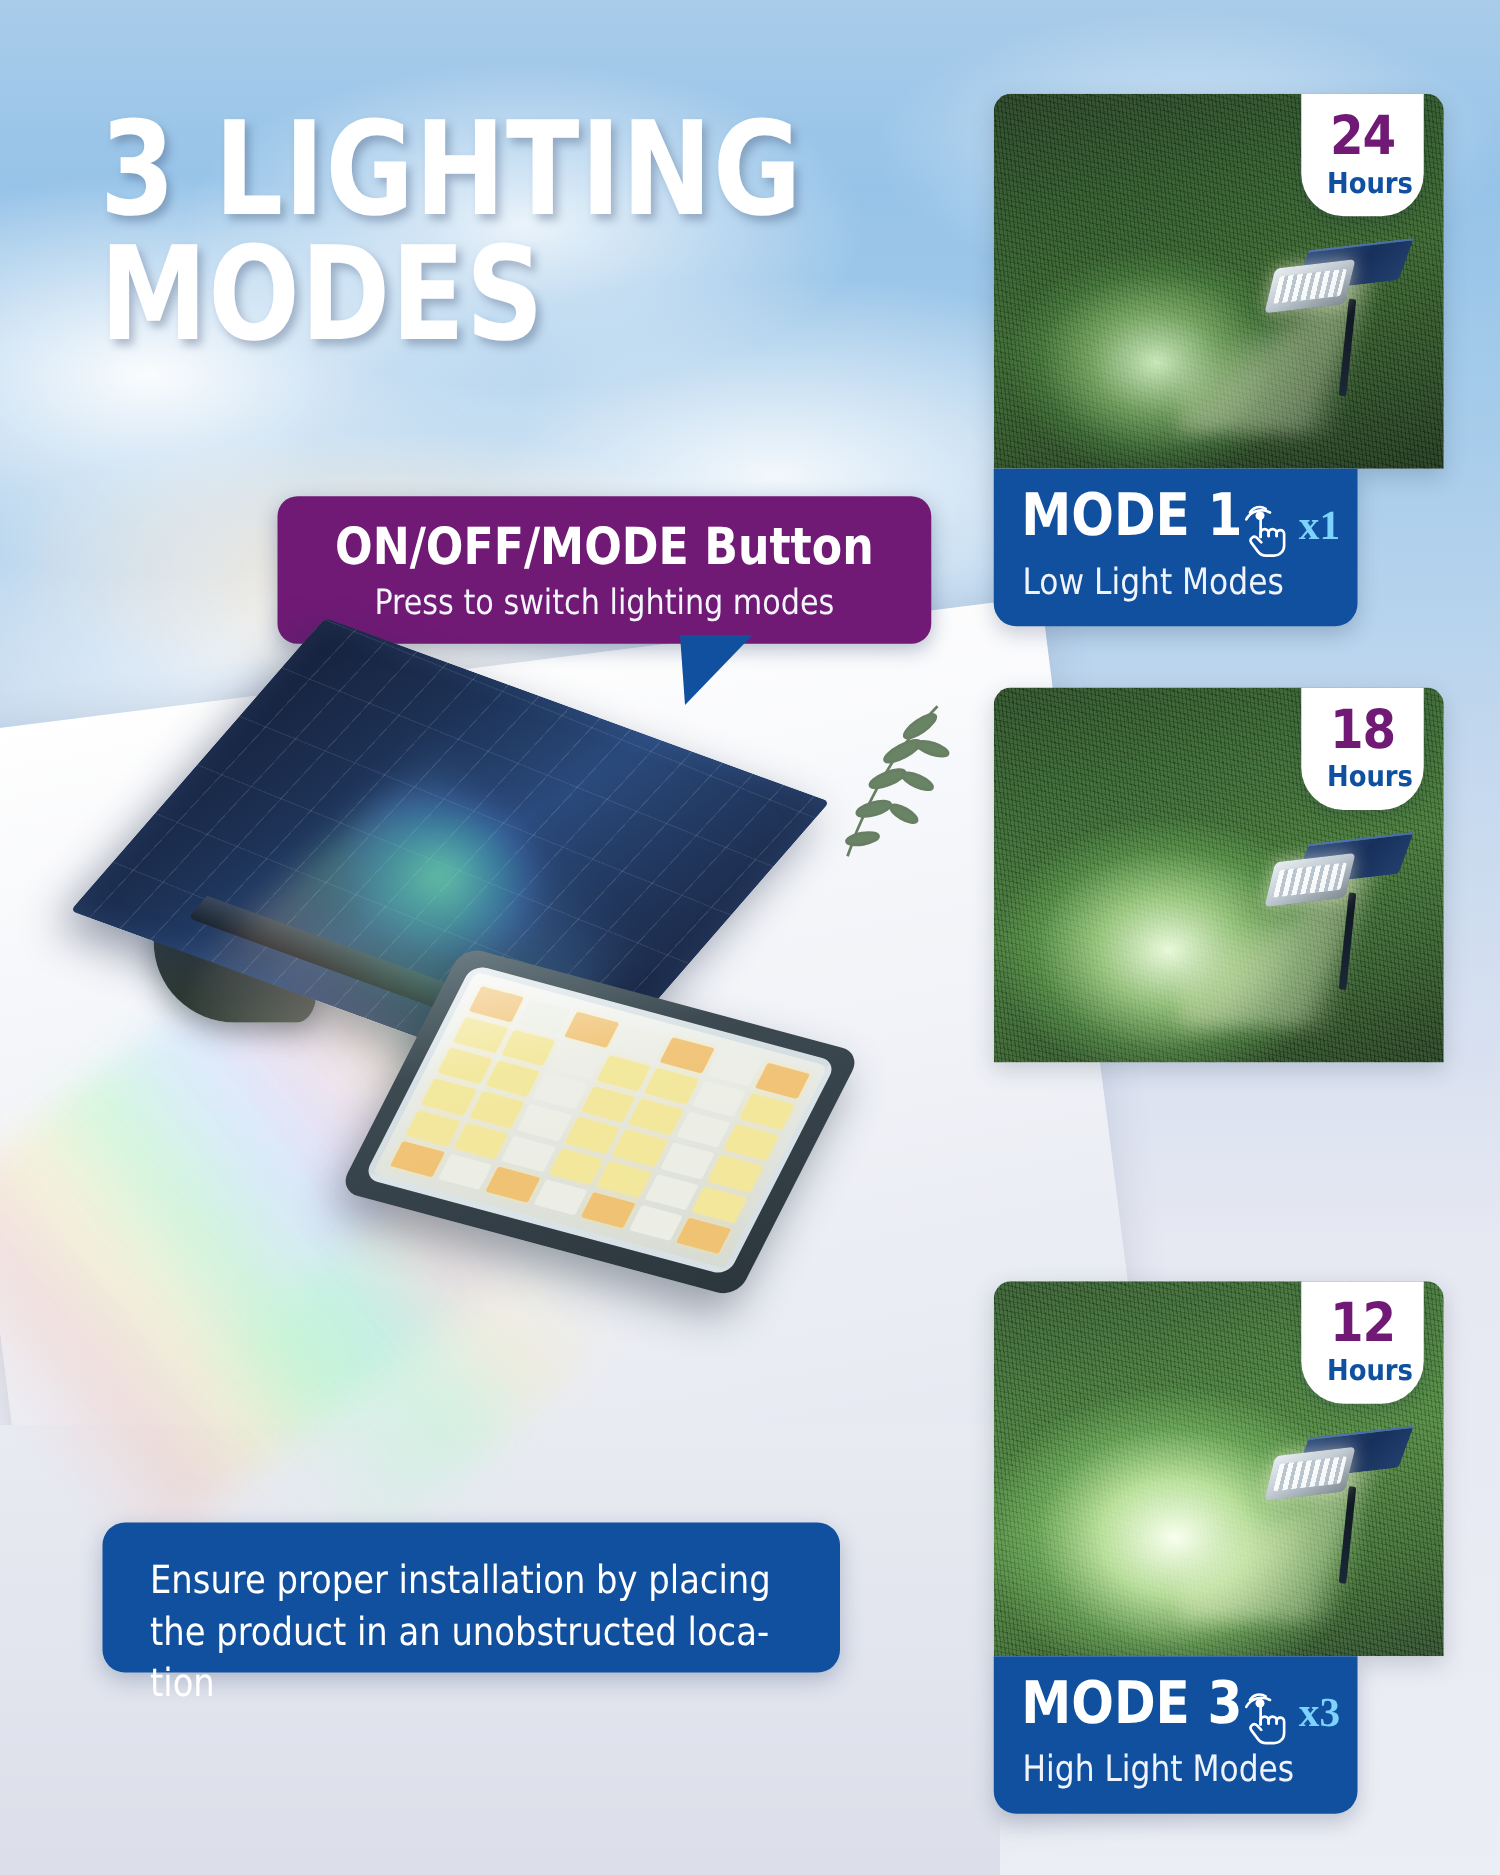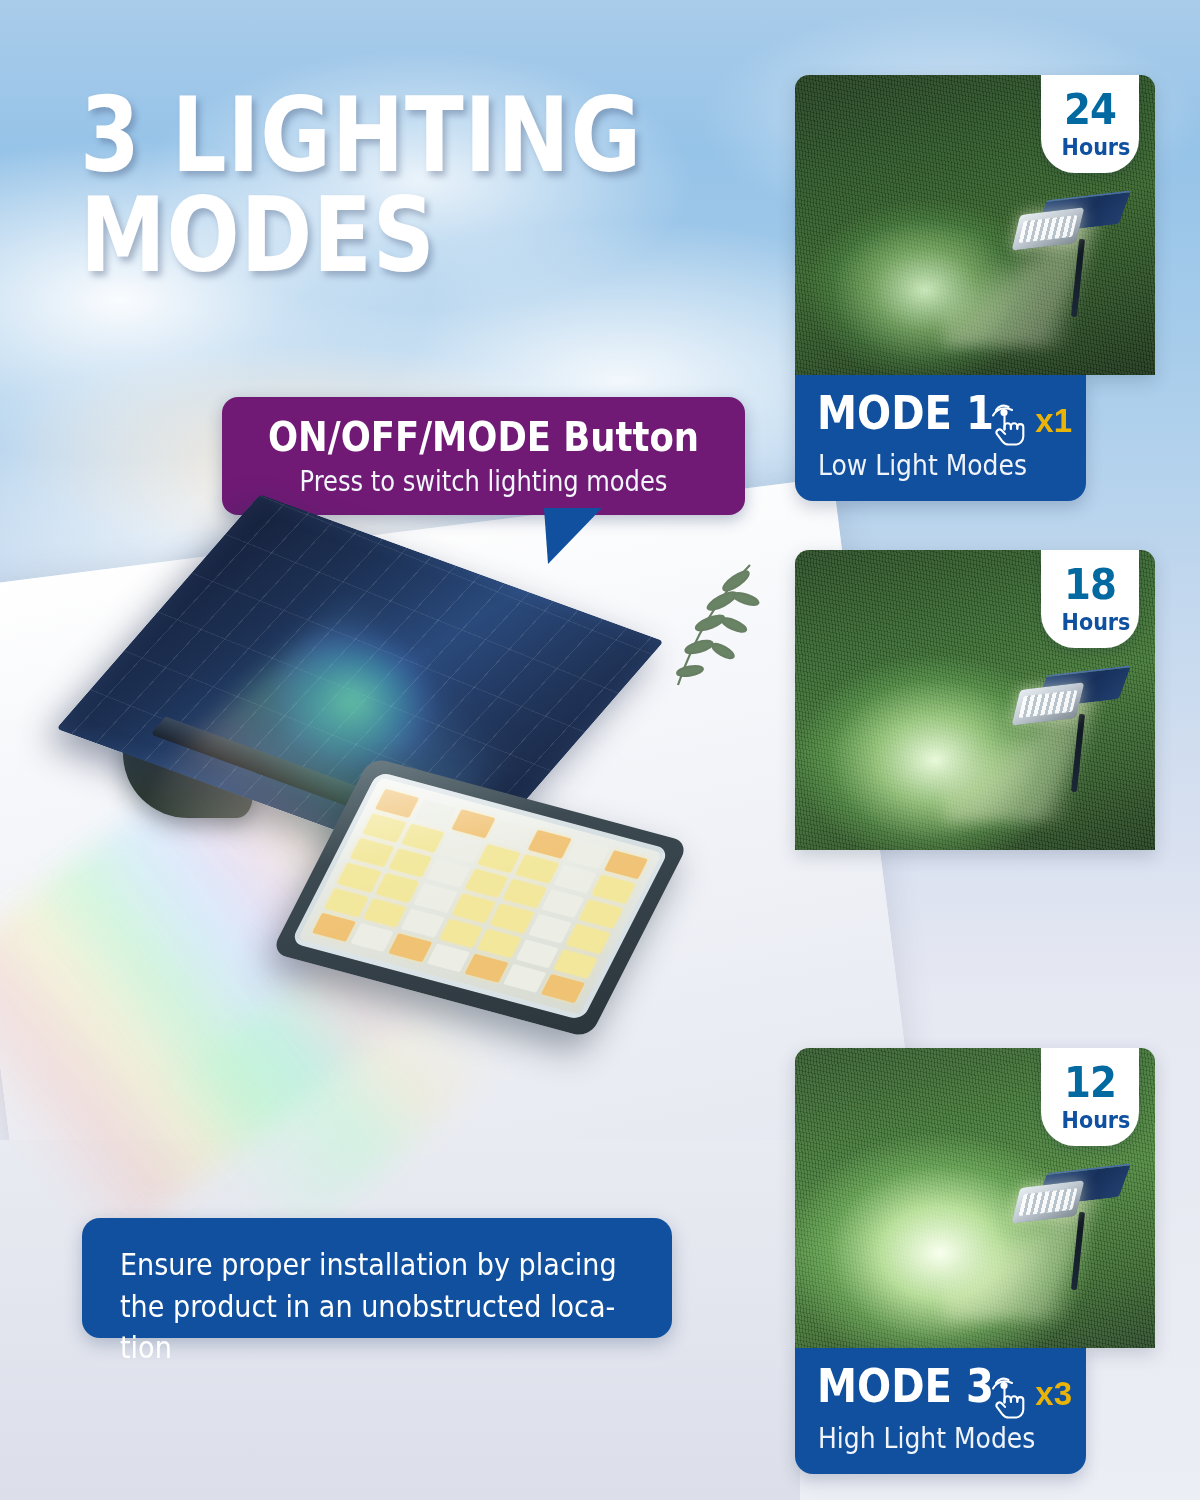--- a/index.html
+++ b/index.html
@@ -241,21 +241,21 @@
 
   
   .hours-badge{
     position:absolute; right:16px; top:0; width:98px; height:98px;
     background:#ffffff; border-radius:0 0 34px 34px;
     box-shadow:0 4px 10px rgba(30,45,70,.18);
     display:flex; flex-direction:column; align-items:center; justify-content:center;
   }
   .hours-num{
     font-family:"DejaVu Sans Condensed","Liberation Sans Narrow","Liberation Sans", sans-serif;
-    font-weight:bold; font-size:43px; line-height:1; color:#0369a1; letter-spacing:-1px;
+    font-weight:bold; font-size:43px; line-height:1; color:#701a75; letter-spacing:-1px;
   }
   .hours-lbl{
     font-family:"DejaVu Sans Condensed","Liberation Sans Narrow","Liberation Sans", sans-serif;
     font-weight:bold; font-size:23px; line-height:1.15; color:#0f51a0; margin-top:3px;margin-left:12px;
   }
 
   .card-band{
     position:relative; width:291px; height:126px;
     background:#10509e; border-radius:0 0 18px 18px;
     box-shadow:0 7px 16px rgba(35,55,90,.22);
@@ -268,22 +268,22 @@
     transform:scaleX(.95); transform-origin:left top;
   }
   .band-sub{
     position:absolute; left:23px; top:76px;
     font-family:"DejaVu Sans Condensed","Liberation Sans Narrow","Liberation Sans", sans-serif;
     font-size:29px; line-height:1; color:#f0f4fa;
     transform:scaleX(.96); transform-origin:left top;
   }
   .tap-wrap{ position:absolute; right:14px; top:22px; display:flex; align-items:center; gap:4px; }
   .tap-count{
-    font-family:Liberation Sans, sans-serif;
-    font-weight:bold; font-size:33px; color:#eab308; margin-bottom:2px;
+    font-family:Liberation Serif, serif;
+    font-weight:bold; font-size:33px; color:#7dd3fc; margin-bottom:2px;
   }
 </style>
 </head>
 <body>
 
 <div class="bg-sky"></div>
 <div class="bg-haze"></div>
 <div class="wall-shadow"></div>
 <div class="wall"></div>
 <div class="wall-bottom"></div>
@@ -417,21 +417,21 @@
       <div class="lamp-panel"></div>
       <div class="lamp-head"></div>
     </div>
     <div class="hours-badge">
       <div class="hours-num">18</div>
       <div class="hours-lbl">Hours</div>
     </div>
   </div>
 </div>
 
-<div class="card" id="card2" style="top:1048px;">
+<div class="card" id="card2" style="top:1025px;">
   <div class="card-photo brightest">
     <div class="beam"></div>
     <div class="lamp">
       <div class="lamp-stake"></div>
       <div class="lamp-panel"></div>
       <div class="lamp-head"></div>
     </div>
     <div class="hours-badge">
       <div class="hours-num">12</div>
       <div class="hours-lbl">Hours</div>

